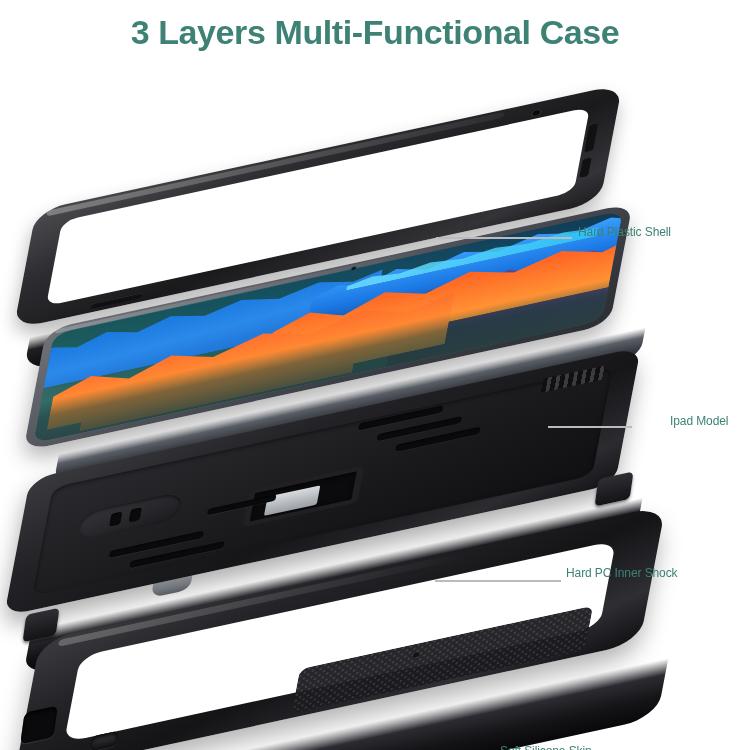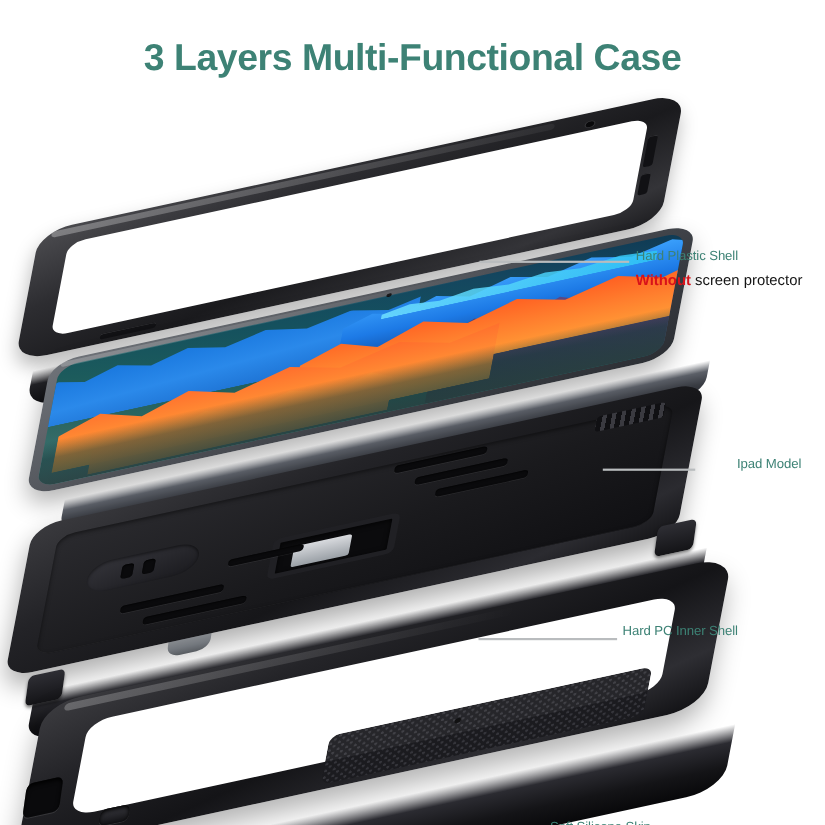--- a/index.html
+++ b/index.html
@@ -8,21 +8,21 @@
     background:#ffffff;
     font-family:"Liberation Sans", sans-serif;
     position:relative;
     overflow:hidden;
   }
 
   
   #header { position:absolute; left:0; top:0; width:750px; height:104px; text-align:center; }
   #title {
     font-size:34px; font-weight:bold; color:#3d8275;
-    letter-spacing:-0.4px; line-height:1; padding-top:36px;
+    letter-spacing:-0.4px; line-height:1; padding-top:15px;
     font-family:"Liberation Sans", sans-serif;
   }
   #subtitle {
     font-size:19px; font-weight:normal; color:#101010;
     padding-top:21px; letter-spacing:0.1px;
   }
 
   
   #stage { position:absolute; left:0; top:104px; width:750px; height:646px; }
 
@@ -369,29 +369,28 @@
   </div>
   <div class="sil-port p1"></div>
   <div class="sil-port p3"></div>
 
   <div class="leader" id="ld-1"></div>
   <div class="leader" id="ld-2"></div>
   <div class="leader" id="ld-3"></div>
 
   <div class="callout" id="co-1">
     <div class="c-title">Hard Plastic Shell</div>
-    <div class="c-sub"><span class="hl">Without</span><span> screen protector</span></div>
   </div>
 
   <div class="callout" id="co-2">
     <div class="c-title">Ipad Model</div>
   </div>
 
   <div class="callout" id="co-3">
-    <div class="c-title">Hard PC Inner Shell</div>
+    <div class="c-title">Hard PC Inner Shock</div>
   </div>
 
   <div class="callout" id="co-4">
     <div class="c-title">Soft Silicone Skin</div>
 
   </div>
 
 </div>
 
 </body></html>

